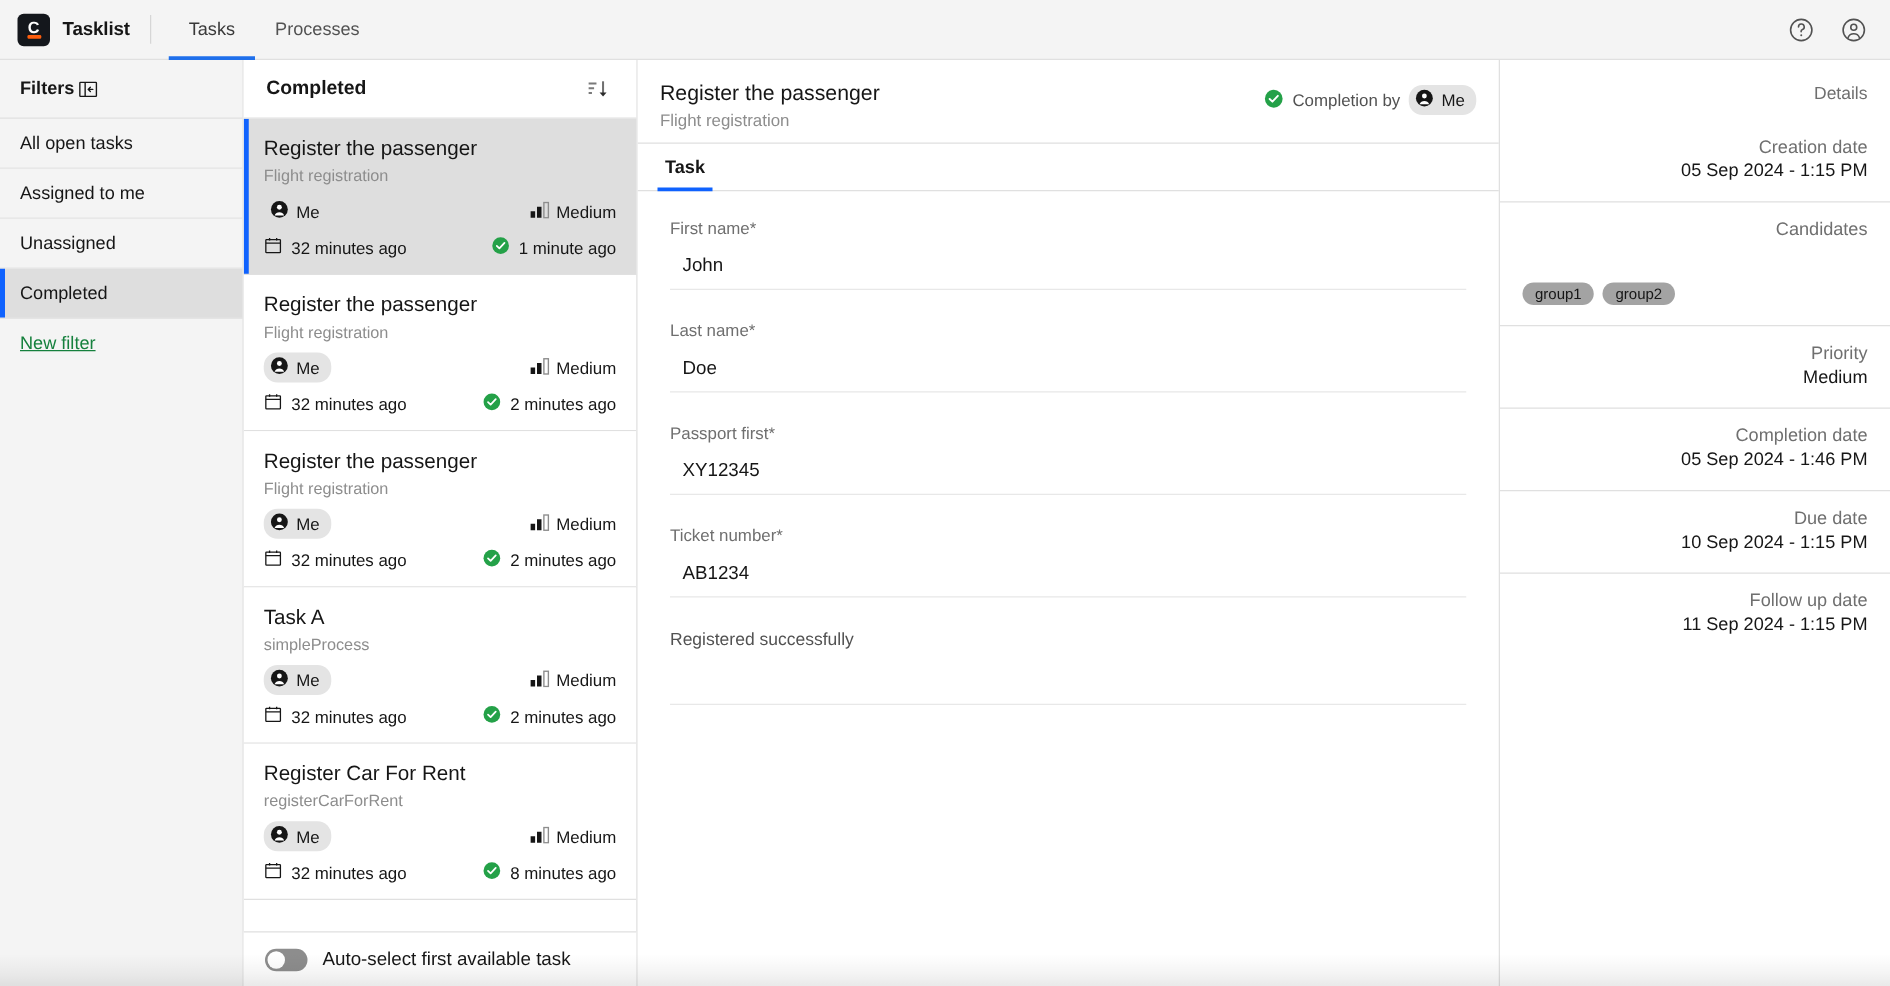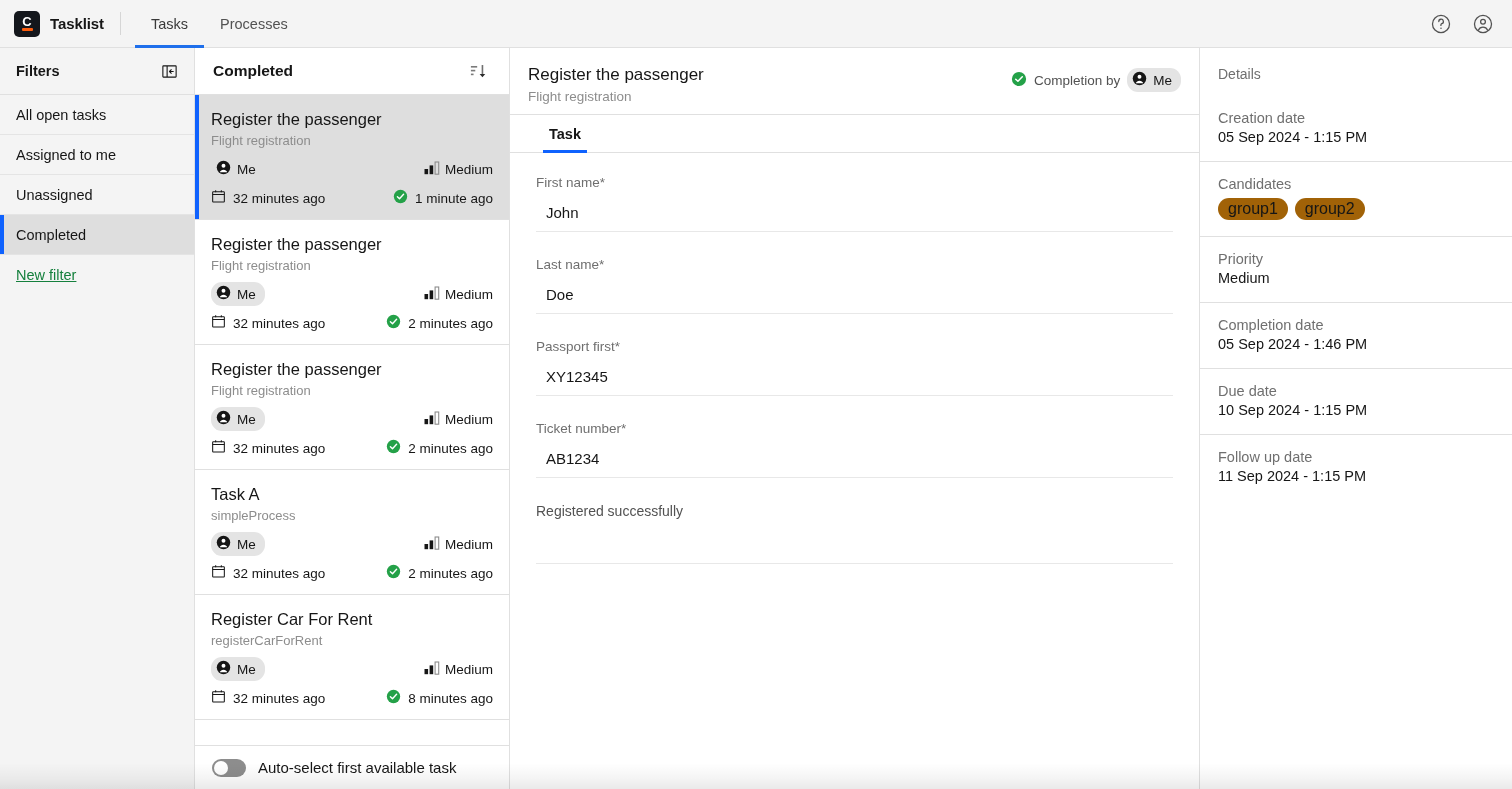--- a/index.html
+++ b/index.html
@@ -71,21 +71,21 @@
 
   
   .filters {
     width: 195px; min-width: 195px;
     background: #f4f4f4;
     border-right: 1px solid #e0e0e0;
     display: flex; flex-direction: column;
   }
   .filters-head {
     height: 47px; min-height: 47px;
-    display: flex; align-items: center; justify-content: space-between;
+    display: flex; align-items: center; justify-content: flex-start;
     padding: 0 14px 0 16px;
     border-bottom: 1px solid #e0e0e0;
   }
   .filters-title { font-size: 14.5px; font-weight: 700; color: #161616; }
   .collapse-btn {
     width: 22px; height: 22px; display: flex;
     align-items: center; justify-content: center; cursor: pointer;
     background: transparent; border: none;
   }
   .filter-item {
@@ -185,51 +185,50 @@
   .detail-tabs {
     border-bottom: 1px solid #e0e0e0;
     padding: 0 18px; display: flex; align-items: stretch; height: 38px;
   }
   .detail-tab {
     display: flex; align-items: center; font-size: 14.5px;
     font-weight: 700; color: #161616; position: relative;
     padding: 0 4px; cursor: pointer;
     background: transparent; border: none;
     font-family: "Liberation Sans", sans-serif;
-    margin-left: 17px;
   }
   .detail-tab.active::after {
     content: ""; position: absolute; left: -2px; right: -2px; bottom: -1px;
     height: 3px; background: #0f62fe;
   }
 
   .form-area { flex: 1; padding: 22px 26px 0 26px; overflow: hidden; }
   .field { margin-bottom: 25px; }
   .field-label { font-size: 13.5px; color: #6f6f6f; display: block; margin-bottom: 14px; }
   .field-value {
     font-size: 15px; color: #161616;
     padding: 0 0 10px 10px;
     border-bottom: 1px solid #e8e8e8;
   }
   .field-text { font-size: 14px; color: #525252; padding-bottom: 44px; border-bottom: 1px solid #e8e8e8; }
 
   
   .details-panel {
     width: 312px; min-width: 312px; background: #ffffff;
-    display: flex; flex-direction: column;
+    display: flex; flex-direction: column; text-align: right;
   }
   .details-head { padding: 18px 18px 14px 18px; font-size: 14px; color: #6f6f6f; }
   .detail-row { padding: 14px 18px 16px 18px; border-bottom: 1px solid #e0e0e0; }
   .detail-row:last-child { border-bottom: none; }
   .detail-row-label { font-size: 14.5px; color: #6f6f6f; margin-bottom: 3px; }
   .detail-row-value { font-size: 14.5px; color: #161616; }
   .chips { display: flex; gap: 7px; margin-top: 6px; }
   .chip {
-    background: #a16207; border-radius: 11px;
-    padding: 2px 10px; font-size: 16px; color: #161616;
+    background: #a3a3a3; border-radius: 11px;
+    padding: 2px 10px; font-size: 12px; color: #161616; margin-top: 28px;
   }
 
   .bottom-shadow {
     position: absolute; left: 0; right: 0; bottom: 0; height: 26px;
     background: linear-gradient(to bottom, rgba(0,0,0,0) 0%, rgba(0,0,0,0.045) 60%, rgba(0,0,0,0.085) 100%);
     pointer-events: none;
   }
 </style>
 </head>
 <body>

